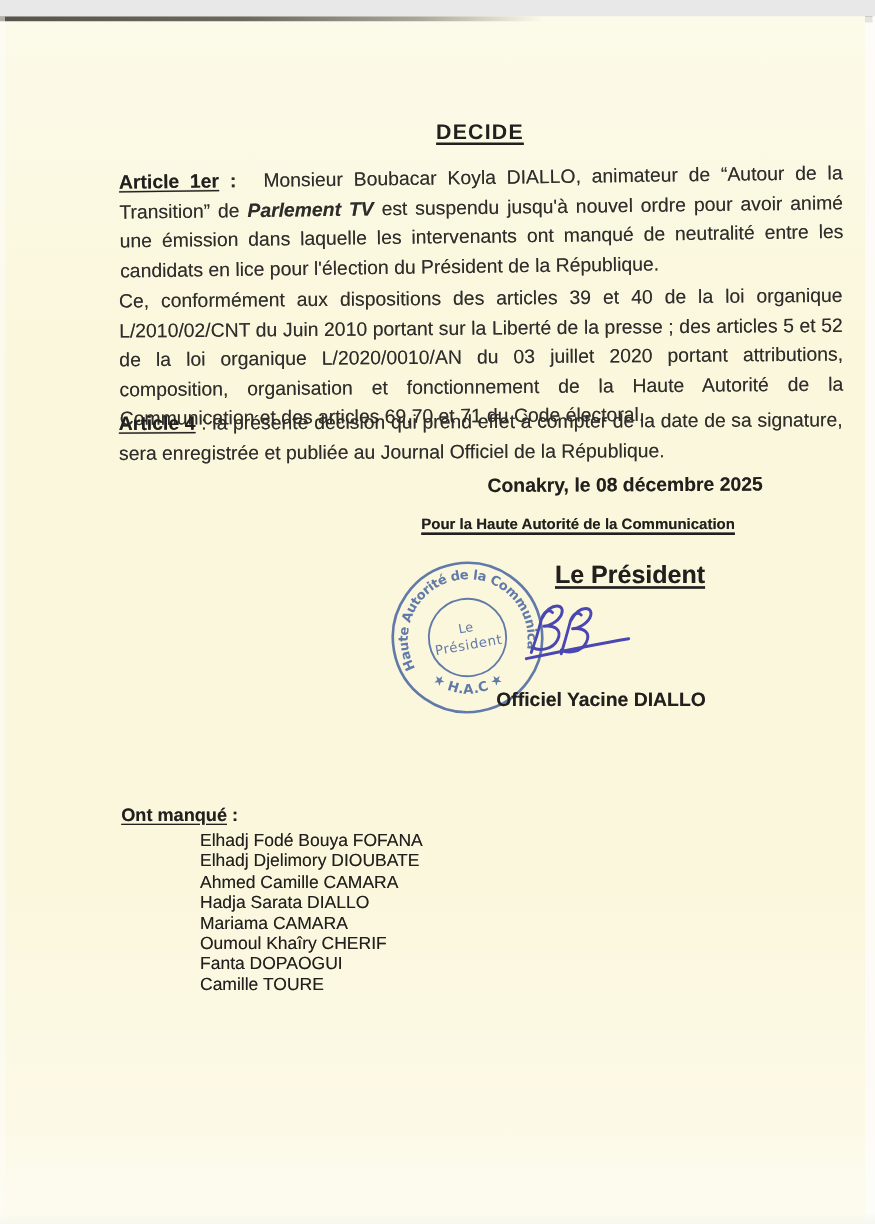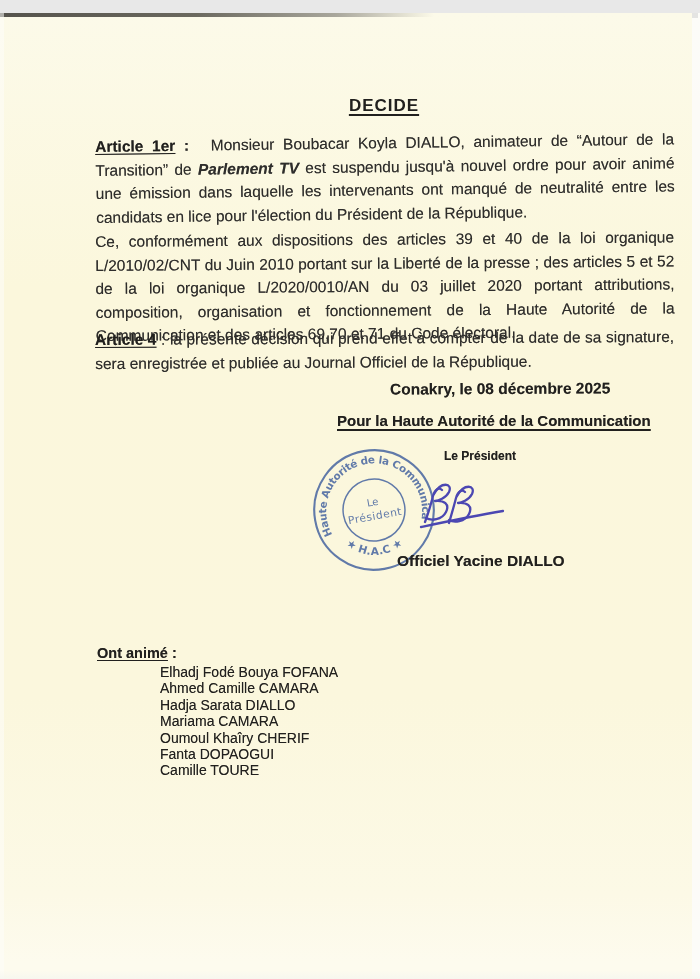--- a/index.html
+++ b/index.html
@@ -28,23 +28,23 @@
   .para{left:95px;width:579px;font-size:15.5px;line-height:23.5px;text-align:justify;
     text-shadow:0 0 .5px rgba(46,45,43,.55);transform-origin:left top;}
   .p1{top:122px;transform:rotate(-0.75deg);}
   .p2{top:217px;transform:rotate(-0.45deg);}
   .p3{top:315px;transform:rotate(-0.3deg);}
   .article-label{font-weight:bold;color:#21201e;text-decoration:underline;text-underline-offset:2px;}
   .colon-gap{font-weight:bold;margin-right:13px;}
   .channel{font-weight:bold;font-style:italic;}
   .sig-line{font-weight:bold;color:#21201e;text-shadow:0 0 .5px rgba(33,32,30,.5);white-space:nowrap;}
   .date-line{left:390px;top:367px;font-size:15.5px;transform:rotate(-0.3deg);}
-  .authority-line{left:337px;top:399px;font-size:15px;text-decoration:underline;
+  .authority-line{left:337px;top:399px;font-size:12px;text-decoration:underline;
     text-decoration-thickness:1.5px;text-underline-offset:3px;}
-  .president-line{left:444px;top:436px;font-size:12px;
+  .president-line{left:444px;top:436px;font-size:20px;text-decoration:underline;
     text-decoration-thickness:1.5px;text-underline-offset:3px;}
   .signer-name{left:397px;top:539px;font-size:15.5px;}
   
   .seal{left:310px;top:433px;width:128px;height:128px;transform:rotate(-10deg);opacity:.92;}
   .seal svg{font-family:"DejaVu Sans",sans-serif;}
   .handsig{left:415px;top:460px;width:115px;height:64px;}
   
   .attendees-heading{left:97px;top:632px;font-size:14.5px;font-weight:bold;color:#21201e;
     text-shadow:0 0 .5px rgba(33,32,30,.5);}
   .attendees-heading .u{text-decoration:underline;text-underline-offset:2px;}
@@ -112,25 +112,26 @@
       <path d="M 27,17 C 24,14 20,16 18,23 C 16,31 13,41 10,49"></path>
       <path d="M 19,21 C 26,8 38,10 34,19 C 31,25 23,28 20,28 C 29,27 35,31 31,39 C 27,47 16,48 11,45"></path>
       <path d="M 50,19 C 47,16 43,18 41,25 C 39,33 36,43 34,50"></path>
       <path d="M 42,23 C 49,10 61,12 57,21 C 54,27 46,30 43,30 C 52,29 58,33 54,41 C 50,49 39,50 34,47"></path>
     </svg>
   </div>
 
   <div class="blk sig-line signer-name">Officiel Yacine DIALLO</div>
 
   <div class="blk attendees-heading">
-    <span class="u">Ont animé</span><span> :</span>
+    <span class="u">Ont manqué</span><span> :</span>
   </div>
 
   <div class="blk attendees-list">
     <div>Elhadj Fodé Bouya FOFANA</div>
+    <div>Elhadj Djelimory DIOUBATE</div>
     <div>Ahmed Camille CAMARA</div>
     <div>Hadja Sarata DIALLO</div>
     <div>Mariama CAMARA</div>
     <div>Oumoul Khaîry CHERIF</div>
     <div>Fanta DOPAOGUI</div>
     <div>Camille TOURE</div>
   </div>
 
 </div>
 

